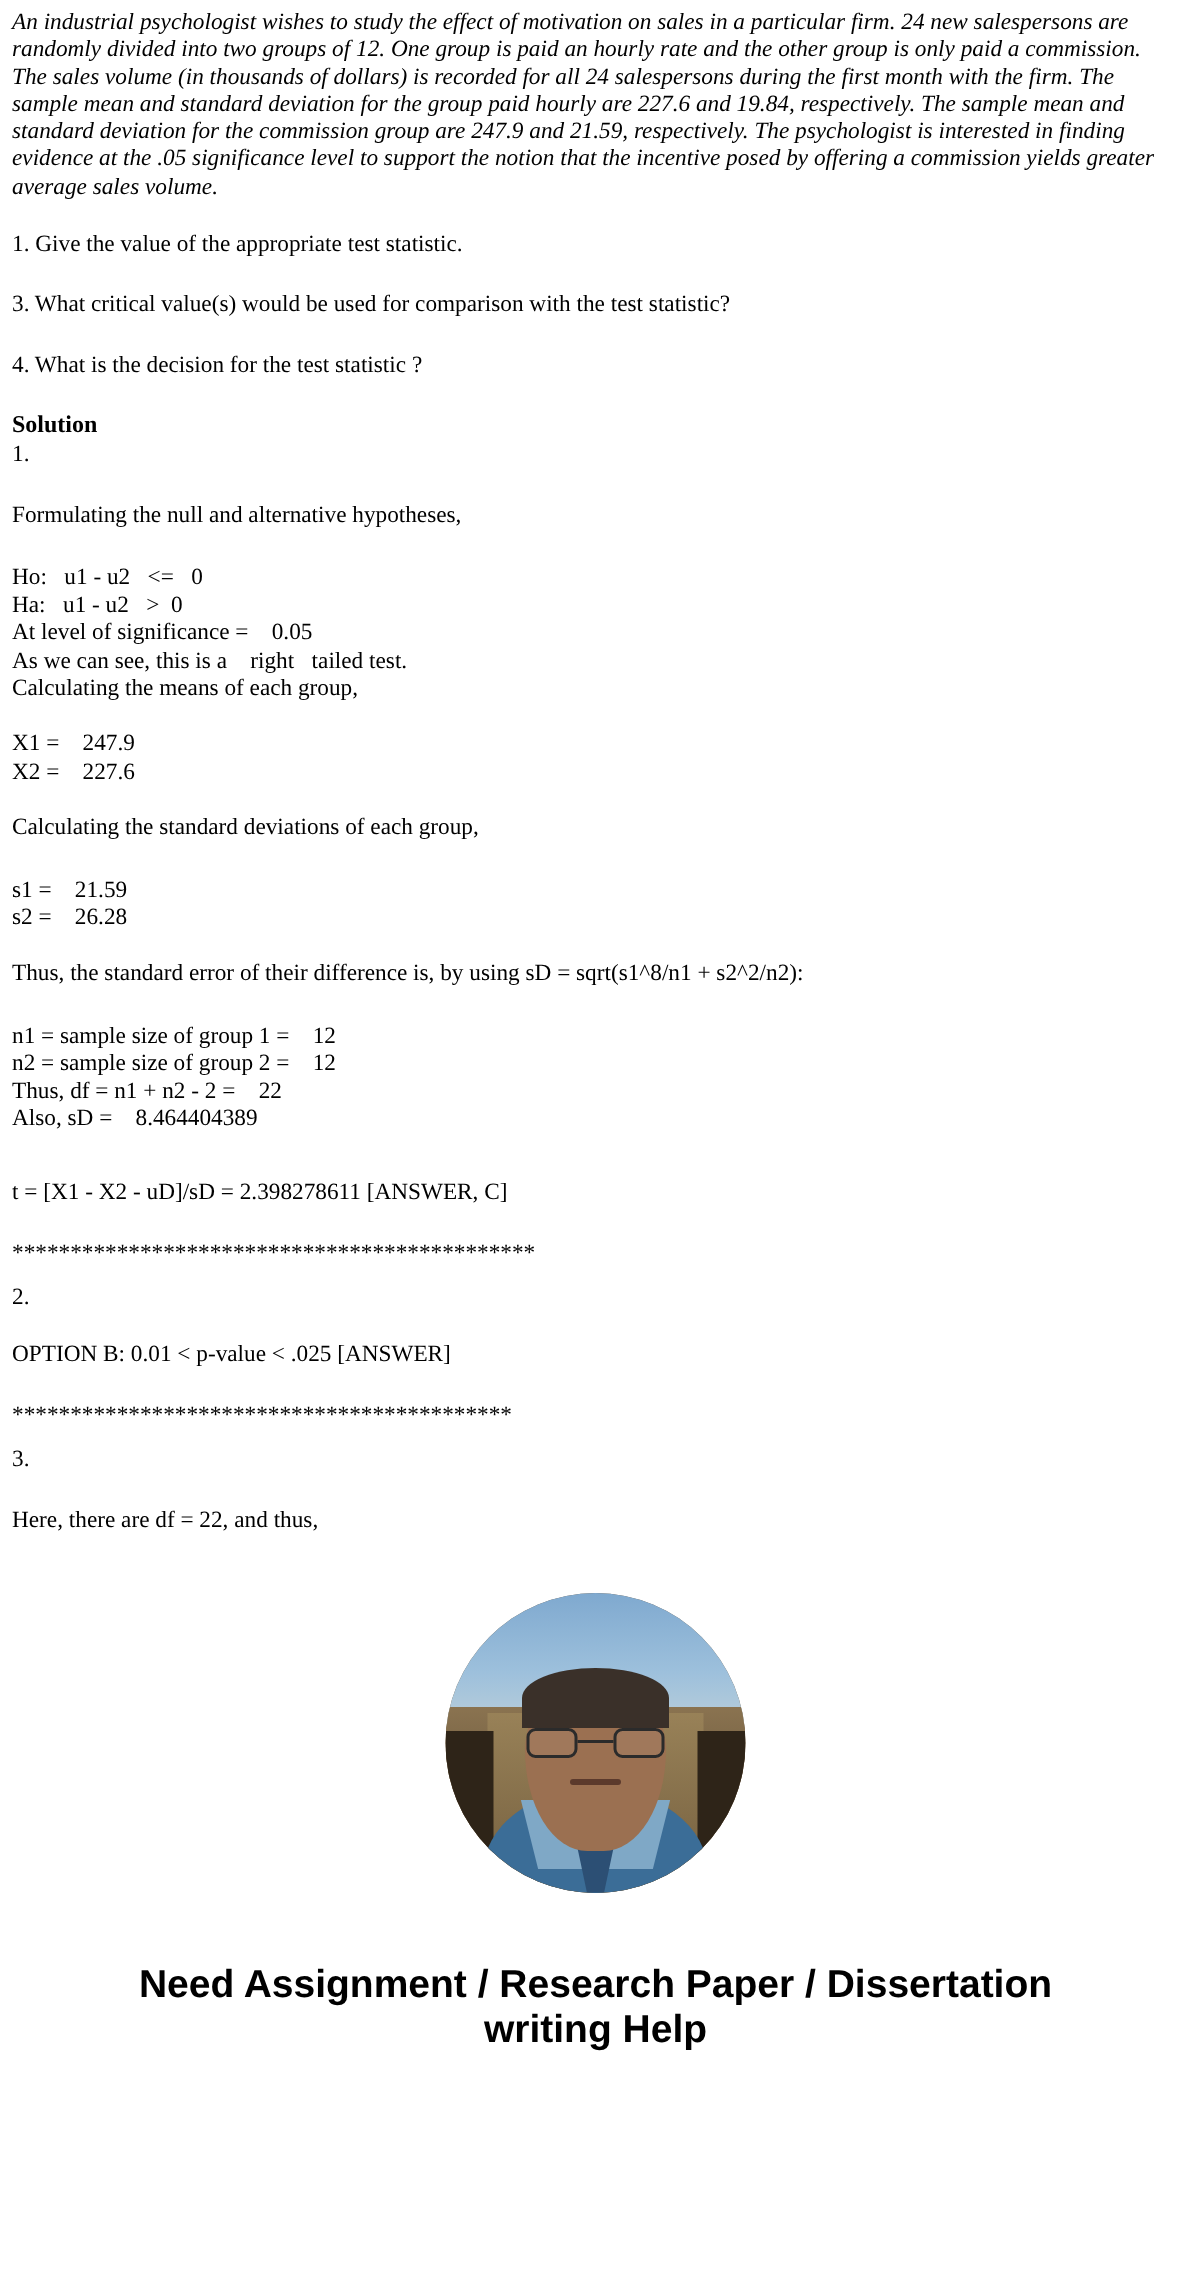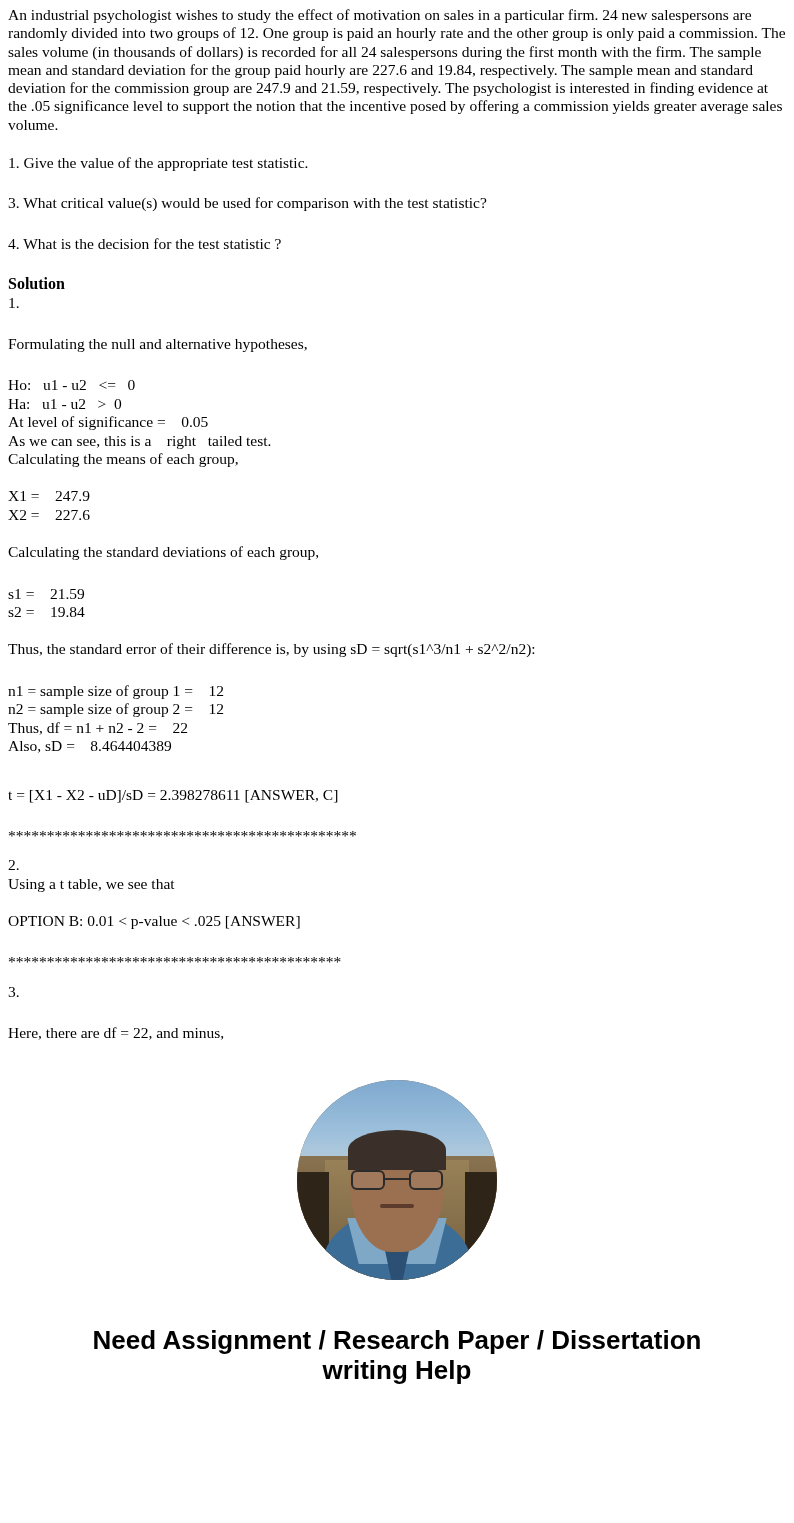--- a/index.html
+++ b/index.html
@@ -21,20 +21,21 @@
     margin: 0 0 0 0;
     font-size: 15.5px;
     line-height: 1.18;
   }
   .para {
     margin-bottom: 12px;
     text-align: left;
   }
   .intro {
     margin-bottom: 20px;
+    font-style: italic;
   }
   .question {
     margin-bottom: 22px;
   }
   .solution-head {
     font-weight: bold;
     font-size: 16px;
   }
   .blockline {
     font-size: 15.5px;
@@ -237,54 +238,53 @@
   <div class="spacer-md"></div>
 
   <p class="blockline">X1 =    247.9
 X2 =    227.6</p>
   <div class="spacer-md"></div>
 
   <p class="para">Calculating the standard deviations of each group,</p>
   <div class="spacer-sm"></div>
 
   <p class="blockline">s1 =    21.59
-s2 =    19.84</p>
-  <div class="spacer-md"></div>
-
-  <p class="para">Thus, the standard error of their difference is, by using sD = sqrt(s1^3/n1 + s2^2/n2):</p>
+s2 =    26.28</p>
+  <div class="spacer-md"></div>
+
+  <p class="para">Thus, the standard error of their difference is, by using sD = sqrt(s1^8/n1 + s2^2/n2):</p>
   <div class="spacer-sm"></div>
 
   <p class="blockline">n1 = sample size of group 1 =    12
 n2 = sample size of group 2 =    12
 Thus, df = n1 + n2 - 2 =    22
 Also, sD =    8.464404389</p>
   <div class="spacer-md"></div>
 
   <div class="spacer-sm"></div>
 
   <p class="para">t = [X1 - X2 - uD]/sD =    2.398278611    [ANSWER, C]</p>
   <div class="spacer-sm"></div>
 
   <p class="para stars">*********************************************</p>
   <div class="spacer-sm"></div>
 
   <p class="blockline">2.</p>
-  <p class="blockline">Using a t table, we see that</p>
   <div class="spacer-md"></div>
 
   <p class="para">OPTION B: 0.01 &lt; p-value &lt; .025 [ANSWER]</p>
   <div class="spacer-sm"></div>
 
   <p class="para stars">*******************************************</p>
   <div class="spacer-sm"></div>
 
   <p class="para">3.</p>
   <div class="spacer-sm"></div>
 
-  <p class="para">Here, there are df = 22, and minus,</p>
+  <p class="para">Here, there are df = 22, and thus,</p>
 
   <div class="photo-wrap">
     <div class="avatar">
       <div class="bg-sky"></div>
       <div class="bg-wall"></div>
       <div class="wall-panel"></div>
       <div class="door-dark"></div>
       <div class="door-dark r"></div>
       <div class="shoulders"></div>
       <div class="neck"></div>

